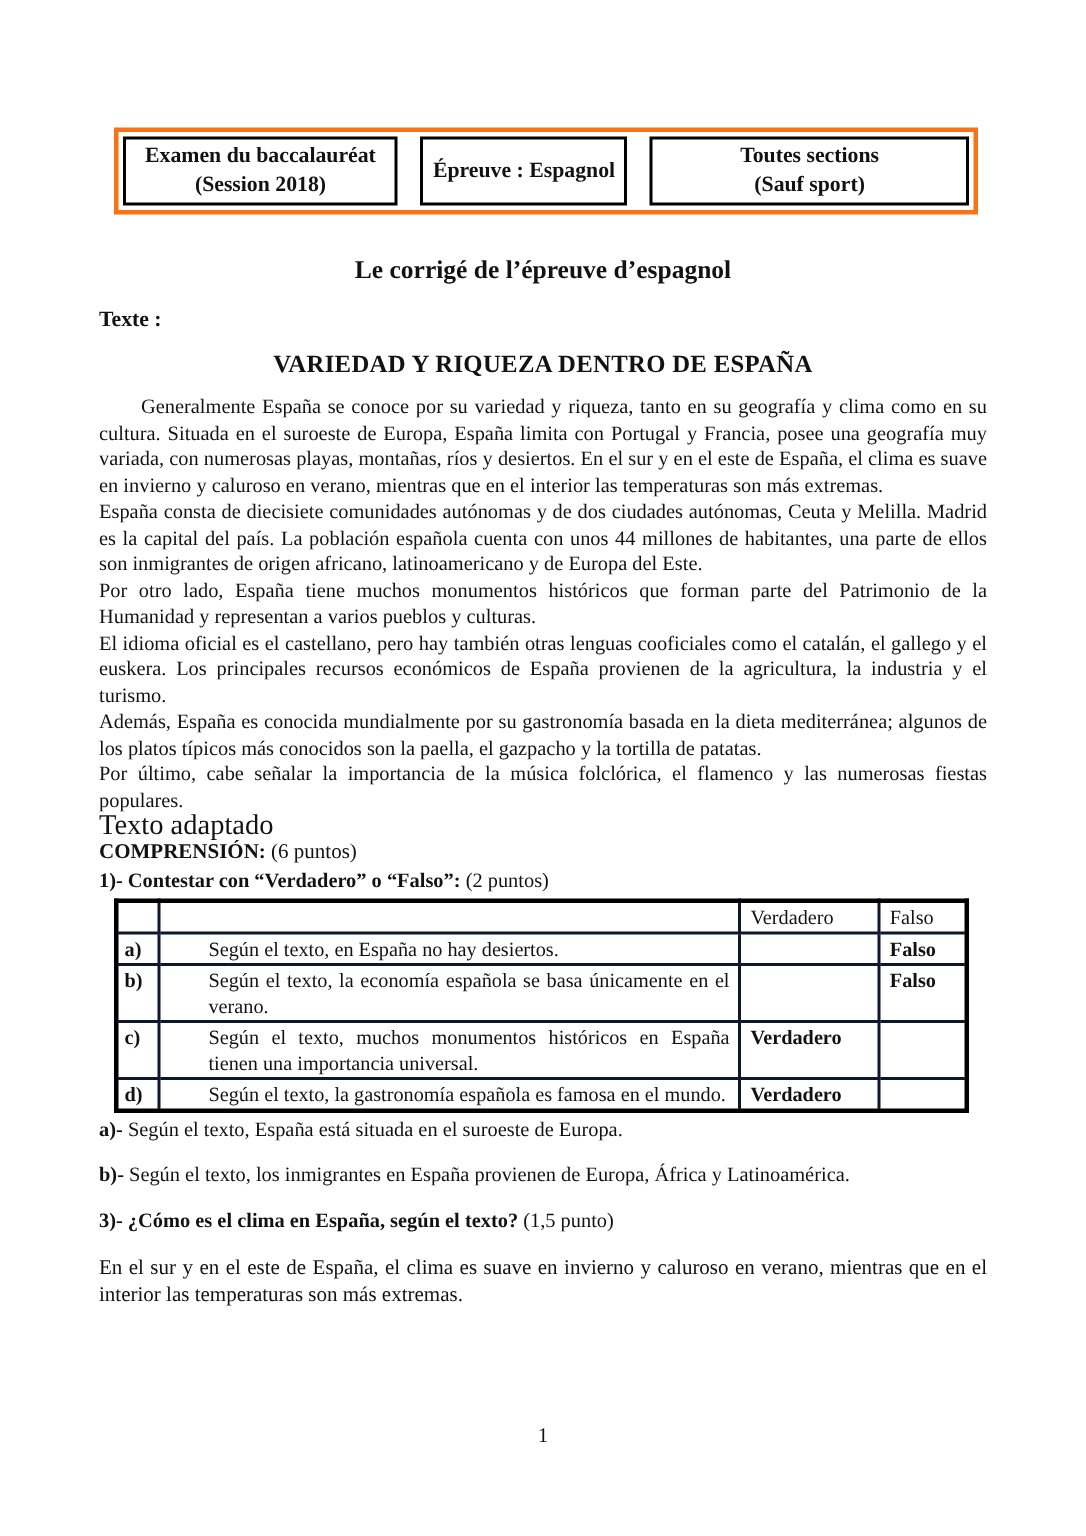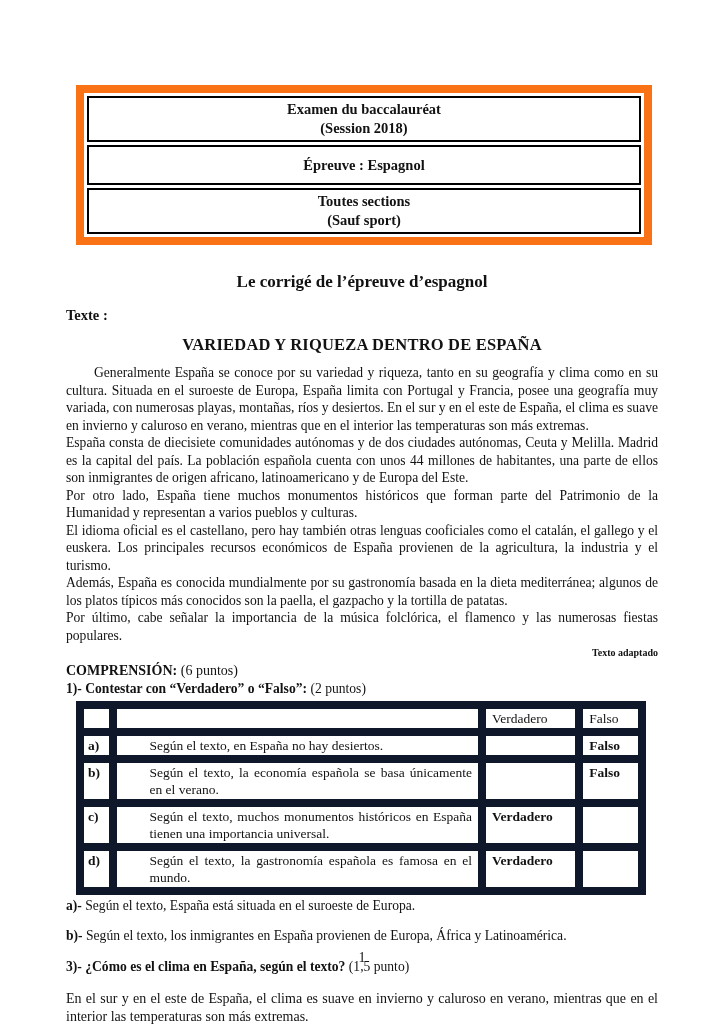--- a/index.html
+++ b/index.html
@@ -9,25 +9,24 @@
     background:#ffffff;
     font-family:"Liberation Serif","DejaVu Serif",serif;
     color:#121212;
     overflow:hidden;
   }
   .content{position:absolute;left:66px;top:0;width:592px;}
 
   
   .hdr-table{
     margin:85px 6px 0 10px;
-    border:8px solid #f97316;
+    border:3px solid #f97316;
     padding:3px;
-    display:flex;gap:3px;
+    display:flex;gap:15px;
     box-sizing:border-box;
-    flex-direction:column;
   }
   .hdr-cell{
     border:2px solid #000;
     font-weight:bold;font-size:14.5px;line-height:19px;
     text-align:center;
     display:flex;flex-direction:column;justify-content:center;
     padding:2px 2px;min-height:40px;box-sizing:border-box;
   }
   .hdr-c1{flex:0 0 32.5%;}
   .hdr-c2{flex:0 0 24.5%;}
@@ -41,37 +40,37 @@
   .texte-label{margin-top:15px;font-weight:bold;font-size:14.5px;}
   .text-title{
     margin-top:11px;text-align:center;font-weight:bold;font-size:16.5px;
     letter-spacing:.2px;
   }
 
   
   .body-text{margin-top:9px;font-size:13.6px;line-height:17.5px;}
   .body-text p{margin:0;text-align:justify;}
   .body-text p.indent{text-indent:28px;}
-  .texto-adaptado{text-align:right;font-weight:bold;font-size:10px;line-height:17.5px;}
+  .texto-adaptado{text-align:left;font-weight:normal;font-size:19px;line-height:17.5px;}
 
   
   .comp-line{font-size:14px;line-height:17.5px;}
   .comp-line .b{font-weight:bold;}
   .q-line{font-size:13.6px;line-height:17.5px;margin-top:1px;}
   .q-line .b{font-weight:bold;}
 
   
   .vf-table{
     width:570px;margin-left:10px;margin-top:3px;
     border-collapse:collapse;
     font-size:13.5px;line-height:17px;
     border:3px solid #000;
   }
   .vf-table td{
-    border:8px solid #0f172a;
+    border:2px solid #0f172a;
     padding:1px 6px;vertical-align:top;
   }
   .vf-table td.letter{width:19px;font-weight:bold;padding:1px 4px;}
   .vf-table td.statement{width:395px;text-align:justify;padding-left:32px;}
   .vf-table td.vcol{width:82px;}
   .vf-table td.fcol{width:46px;}
   .vf-table td.answer{font-weight:bold;}
 
   
   .q2-block{margin-top:17px;}

